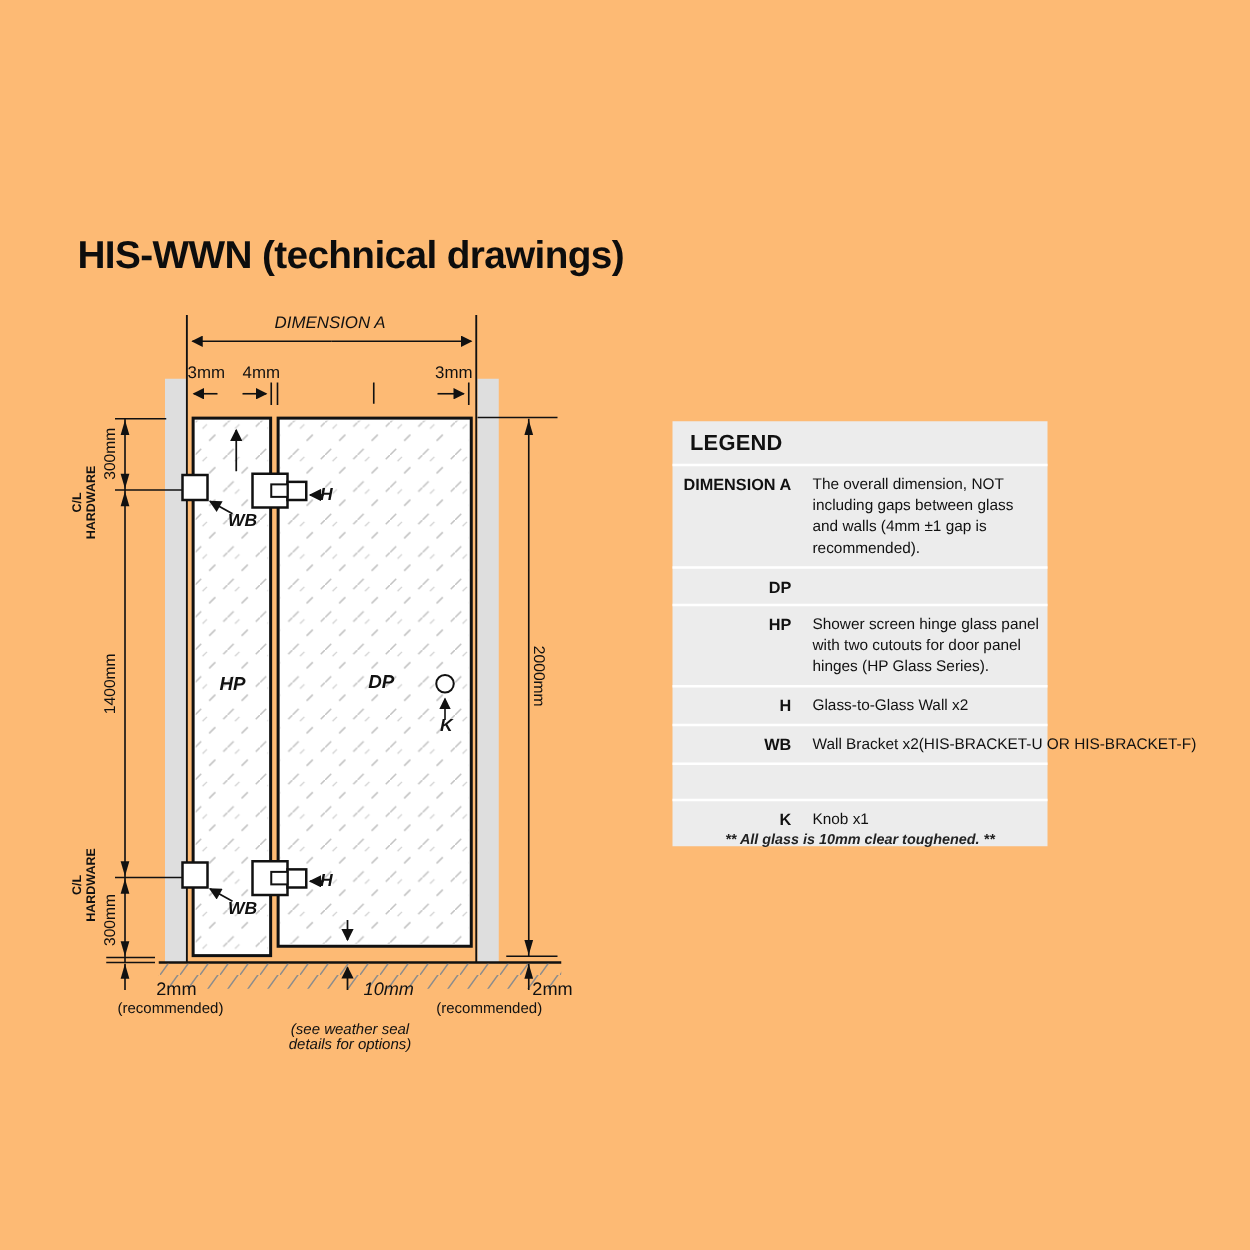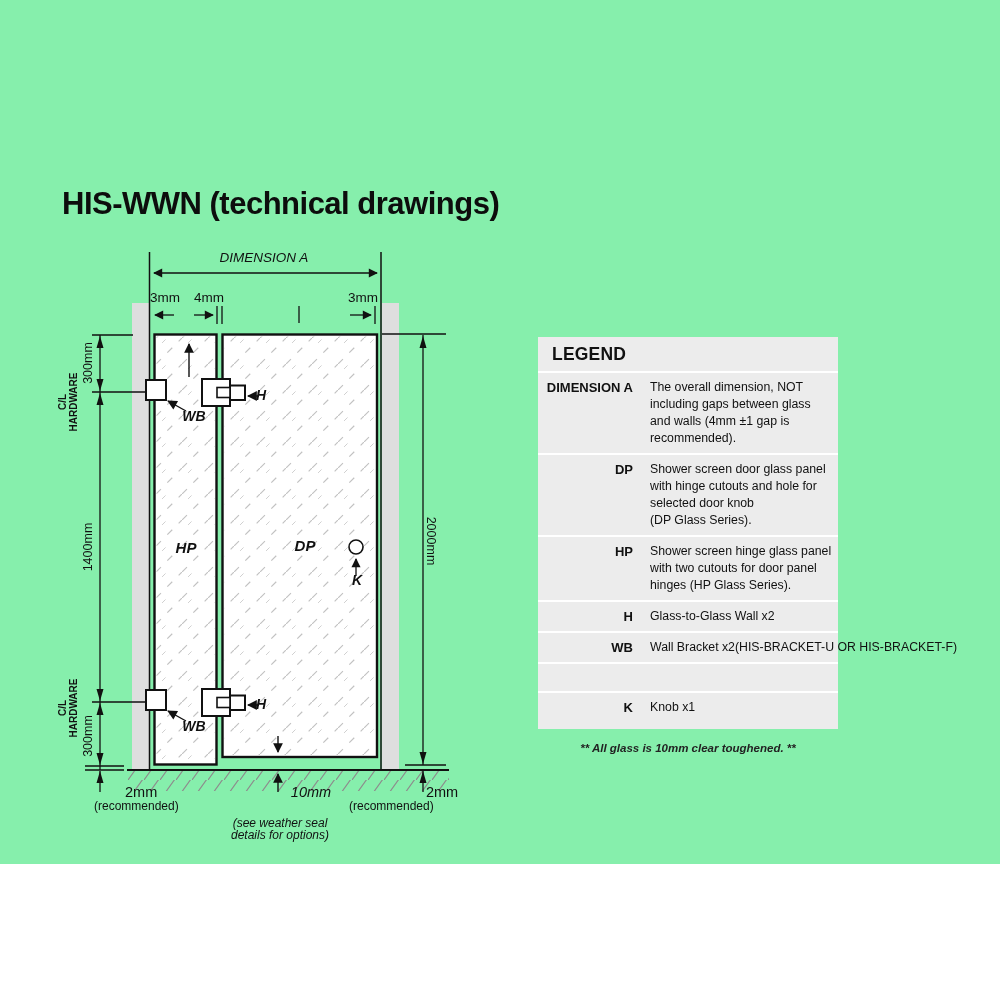--- a/index.html
+++ b/index.html
@@ -1,18 +1,18 @@
 <!DOCTYPE html>
 <html><head>
 <meta charset="utf-8">
 <style>
   html,body { margin:0; padding:0; background:#fff; }
   .canvas {
-    position:relative; width:1000px; height:864px;
-    background:#86efac; overflow:hidden;
+    position:relative; width:1000px; height:1000px;
+    background:#fdba74; overflow:hidden;
     font-family:"Liberation Sans", sans-serif;
     color:#111;
   }
   .t { position:absolute; white-space:nowrap; color:#111;text-align:right; }
   .center { text-align:center; }
   .pre { white-space:pre-line; }
   .it { font-style:italic; }
   .rot-ccw { transform:rotate(-90deg); transform-origin:center center; }
   .rot-cw  { transform:rotate(90deg);  transform-origin:center center; }
 
@@ -48,21 +48,21 @@
     flex:none; width:112px; box-sizing:border-box; padding-right:17px; padding-top:1px;
     text-align:right; font-weight:700; font-size:13px;
   }
   .legend-row .desc {
     flex:none; width:186px; font-size:12.3px; line-height:17px;
     white-space:pre; overflow:visible;
   }
   .legend-row.empty { min-height:15px; }
   .legend-row.last { padding-bottom:13px; }
   .legend-footnote {
-    position:absolute; left:538px; top:742px; width:300px;
+    position:absolute; left:538px; top:666px; width:300px;
     text-align:center; font-size:11.5px; font-style:italic; font-weight:700;
     color:#222;
   }
 </style>
 </head>
 <body>
 
 <div class="canvas">
 
   <div class="page-title">HIS-WWN (technical drawings)</div>
@@ -229,24 +229,20 @@
 
     <div class="legend-row">
       <div class="term">DIMENSION A</div>
       <div class="desc">The overall dimension, NOT
 including gaps between glass
 and walls (4mm ±1 gap is
 recommended).</div>
     </div>
     <div class="legend-row">
       <div class="term">DP</div>
-      <div class="desc">Shower screen door glass panel
-with hinge cutouts and hole for
-selected door knob
-(DP Glass Series).</div>
     </div>
     <div class="legend-row">
       <div class="term">HP</div>
       <div class="desc">Shower screen hinge glass panel
 with two cutouts for door panel
 hinges (HP Glass Series).</div>
     </div>
     <div class="legend-row">
       <div class="term">H</div>
       <div class="desc">Glass-to-Glass Wall x2</div>

